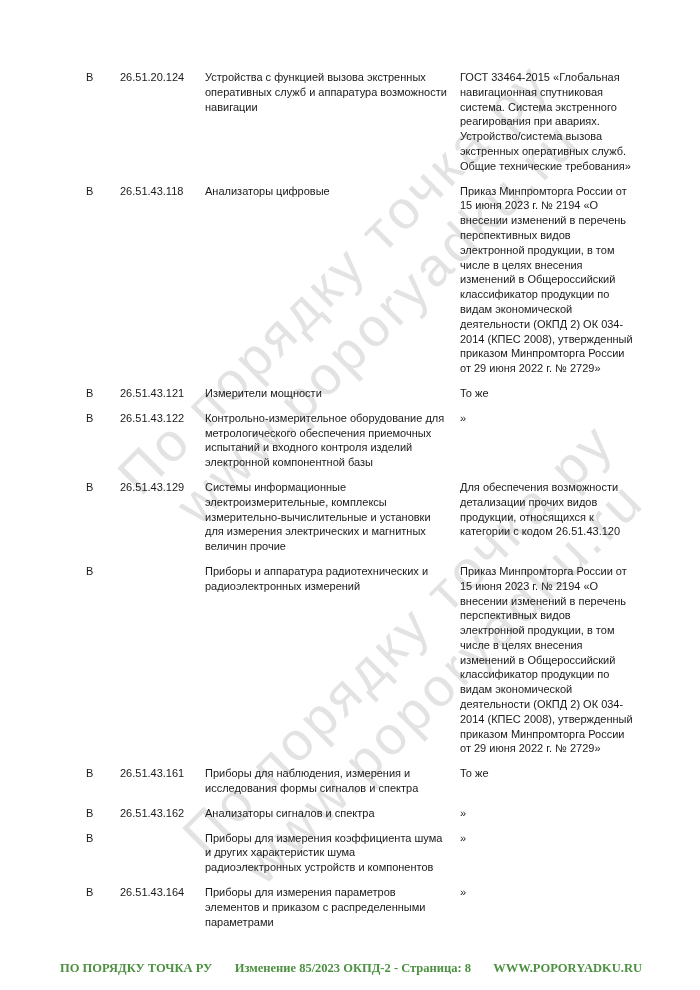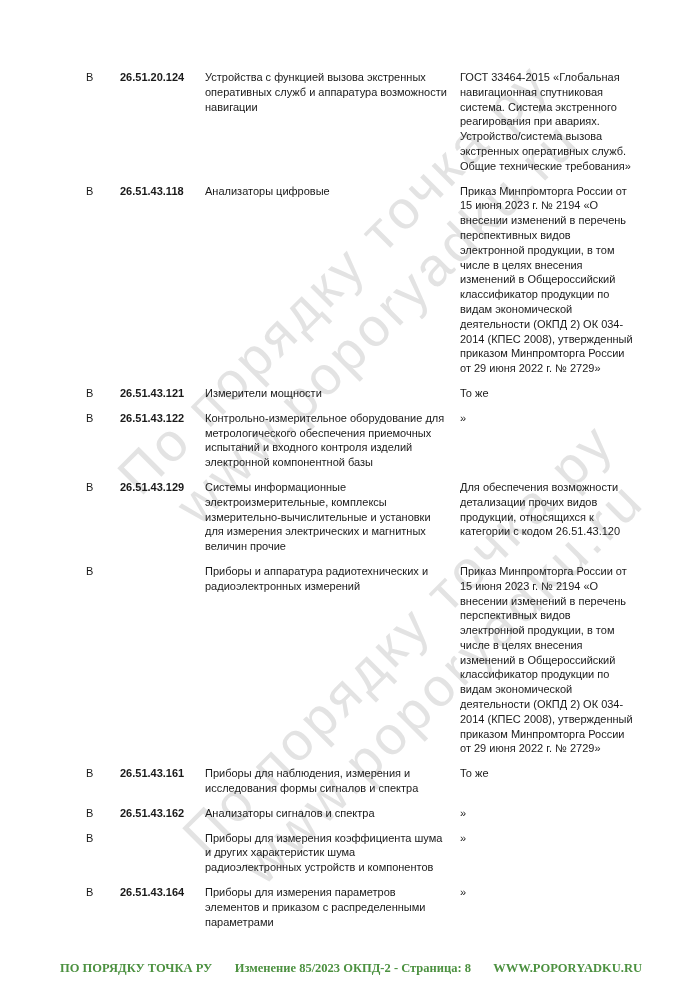--- a/index.html
+++ b/index.html
@@ -45,21 +45,21 @@
     padding-top: 70px;
     padding-left: 86px;
   }
   .row {
     display: grid;
     grid-template-columns: 34px 85px 255px 178px;
     font-size: 11px;
     line-height: 14.8px;
   }
   .c-flag  { grid-column: 1; }
-  .c-code  { grid-column: 2; font-weight: bold; }
+  .c-code  { grid-column: 2; }
   .c-name  { grid-column: 3; padding-right: 10px; }
   .c-basis { grid-column: 4; }
   .c-basis.short { text-align: left; }
   
   .footer {
     position: absolute;
     z-index: 1;
     left: 60px;
     right: 58px;
     bottom: 14px;

